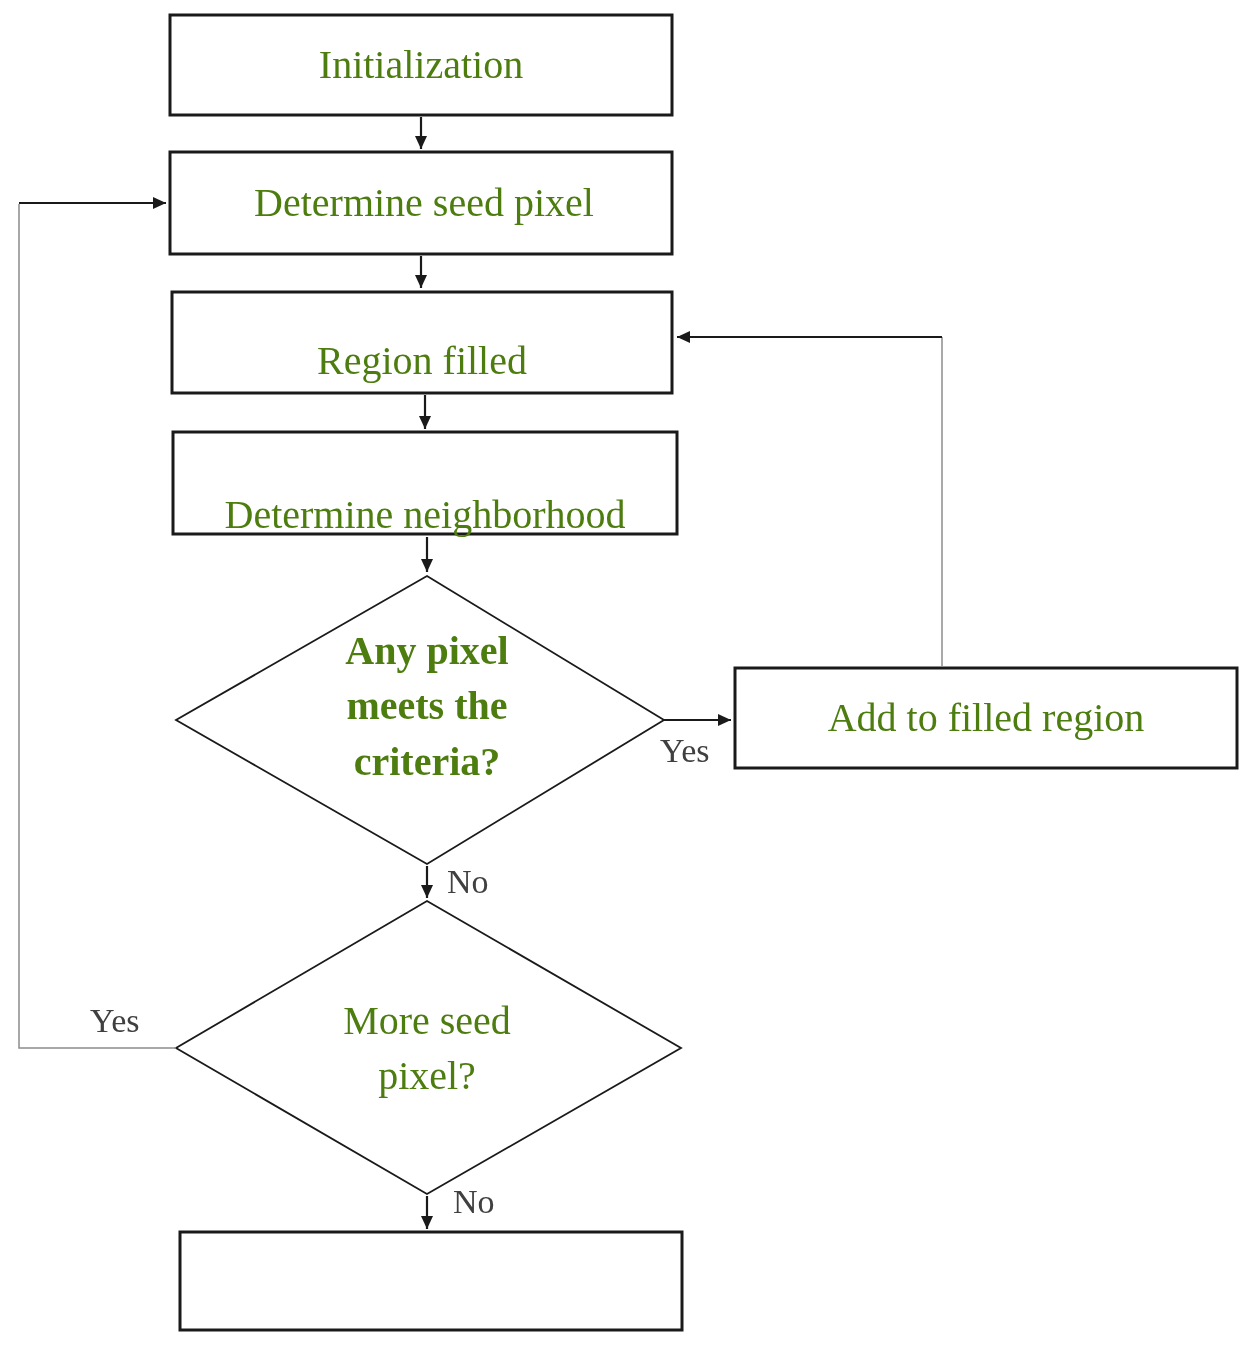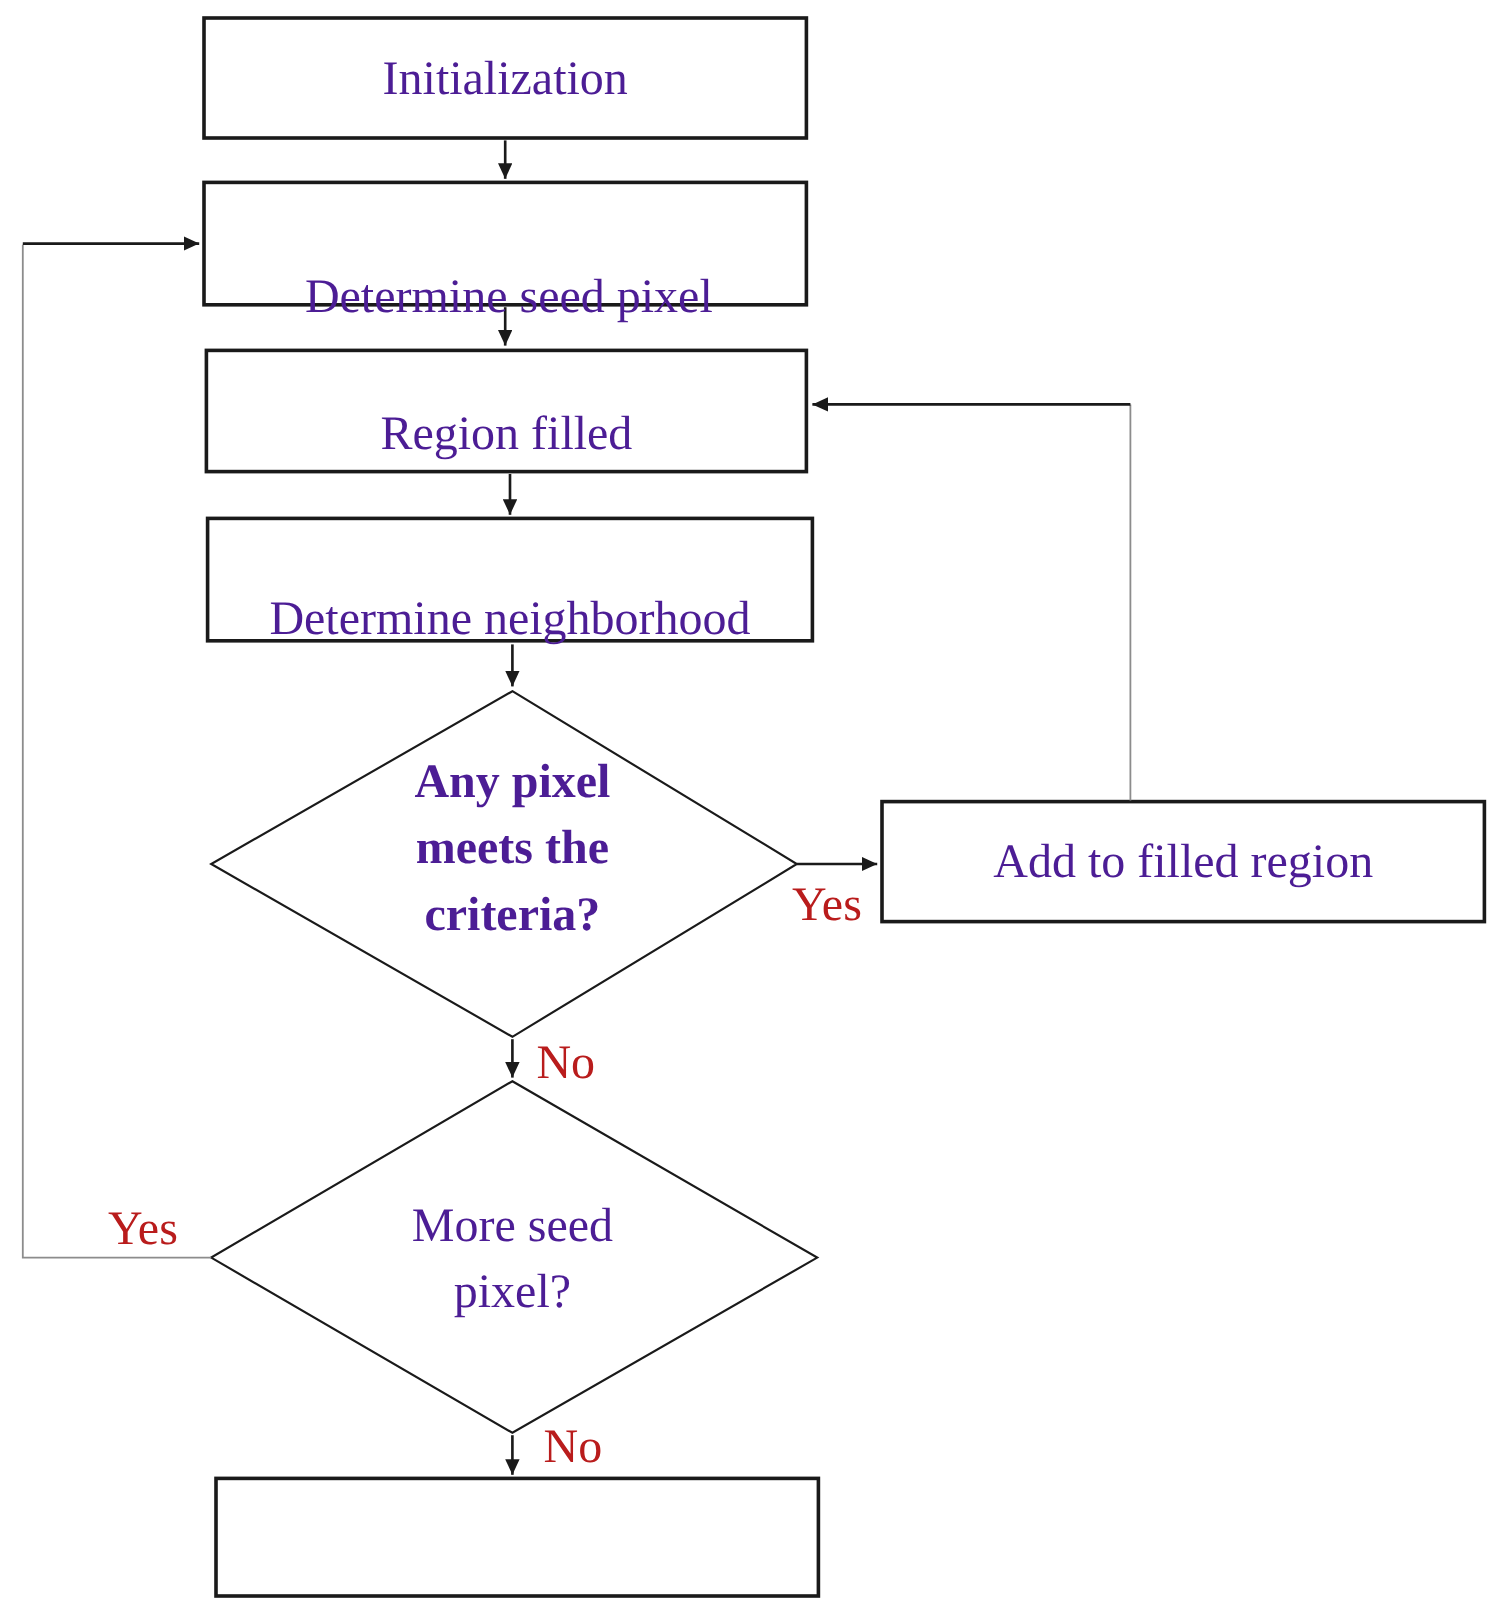--- a/index.html
+++ b/index.html
@@ -14,27 +14,27 @@
   .layer{position:absolute;left:0;top:0;}
   .node-label{
     position:absolute;
     display:flex;
     align-items:center;
     justify-content:center;
     text-align:center;
     font-size:40px;
     line-height:1.38;
     white-space:pre-line;
-    color:#4c1d95;
+    color:#4d7c0f;
   }
   .edge-label{
     position:absolute;
-    font-size:40px;
+    font-size:34px;
     line-height:1.05;
-    color:#b91c1c;
+    color:#404040;
   }
   .shape{fill:#ffffff;stroke:#1a1a1a;}
   .box{stroke-width:3px;}
   .diamond{stroke-width:1.8px;}
   .arrow{stroke:#1a1a1a;stroke-width:2.2px;fill:none;}
   .loop{stroke:#8c8c8c;stroke-width:1.5px;fill:none;}
 </style>
 </head>
 <body>
 
@@ -66,21 +66,21 @@
     <path class="arrow" d="M427,537 L427,572" marker-end="url(#arrowhead)"></path>
     <path class="arrow" d="M664,720 L731,720" marker-end="url(#arrowhead)"></path>
     <path class="arrow" d="M427,866 L427,898" marker-end="url(#arrowhead)"></path>
     <path class="arrow" d="M427,1196 L427,1229" marker-end="url(#arrowhead)"></path>
     <path class="arrow" d="M942,337 L677,337" marker-end="url(#arrowhead)"></path>
     <path class="arrow" d="M19,203 L166,203" marker-end="url(#arrowhead)"></path>
   </svg>
 
   <div class="node-label" style="left:170px;top:15px;width:502px;height:100px;">Initialization</div>
 
-  <div class="node-label" style="left:170px;top:152px;width:508px;height:102px;margin-top:44px;">Determine seed pixel</div>
+  <div class="node-label" style="left:170px;top:152px;width:508px;height:102px;">Determine seed pixel</div>
 
   <div class="node-label" style="left:172px;top:292px;width:500px;height:101px;margin-top:18px;">Region filled</div>
 
   <div class="node-label" style="left:173px;top:432px;width:504px;height:102px;margin-top:32px;">Determine neighborhood</div>
 
   <div class="node-label" style="left:294px;top:618px;width:266px;height:176px;font-weight:bold;">Any pixel
 meets the
 criteria?</div>
 
   <div class="node-label" style="left:735px;top:668px;width:502px;height:100px;">Add to filled region</div>

